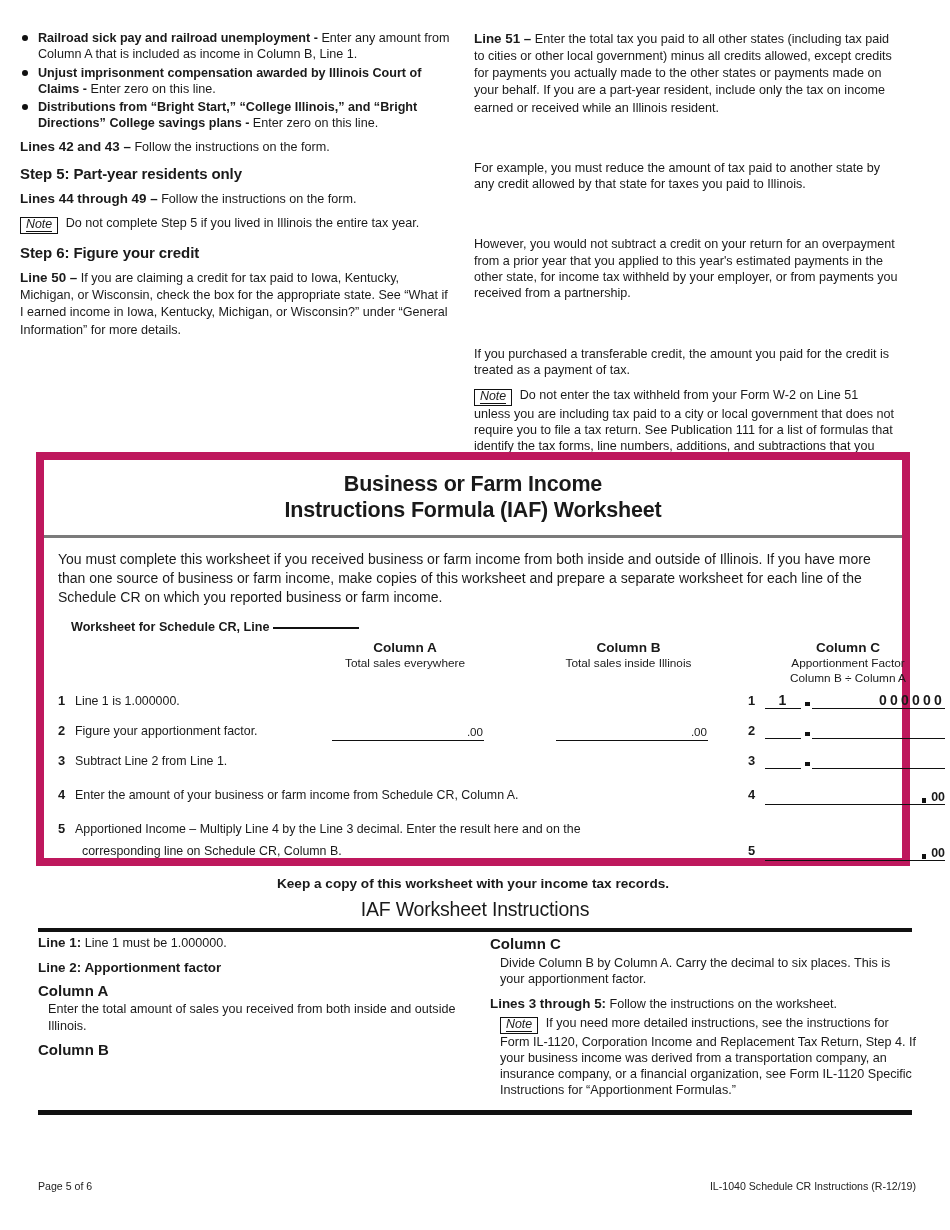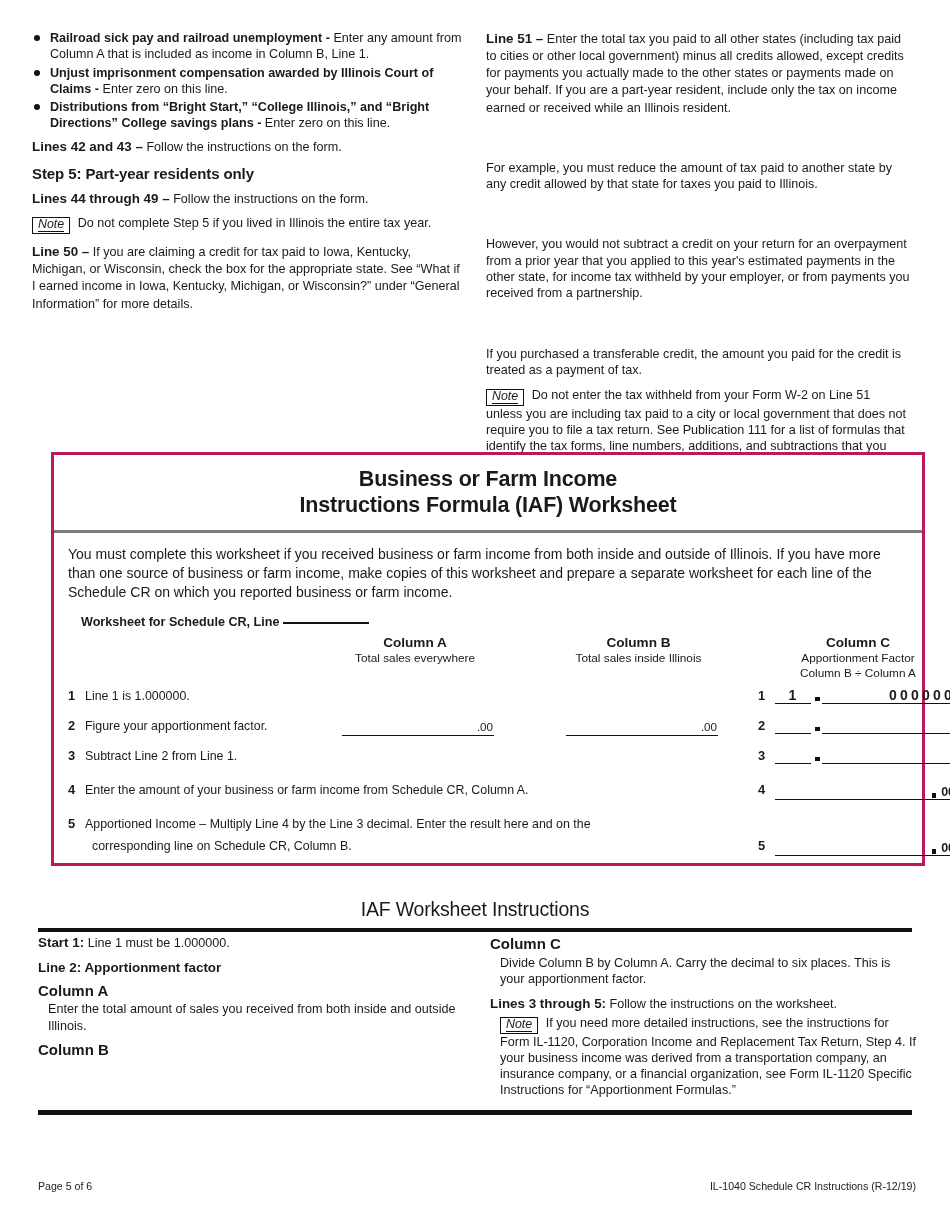--- a/index.html
+++ b/index.html
@@ -20,21 +20,21 @@
     position: absolute;
     left: 0; top: 0;
     width: 950px;
     height: 1230px;
     overflow: hidden;
   }
 
   
   .cols {
     position: absolute;
-    left: 32px;
+    left: 20px;
     top: 30px;
     width: 884px;
     display: flex;
     gap: 24px;
   }
   .col { width: 430px; }
   .col.right { width: 424px; }
 
   p, ul { margin: 0; }
 
@@ -107,25 +107,25 @@
   }
   .note-para {
     font-size: 12.6px;
     line-height: 1.295;
     margin-bottom: 9px;
   }
 
   
   .ws-box {
     position: absolute;
-    left: 51px;
+    left: 36px;
     top: 452px;
     width: 874px;
     height: 414px;
-    border: 3px solid #be185d;
+    border: 8px solid #be185d;
     box-sizing: border-box;
     background: #fff;
   }
   .ws-title {
     border-bottom: 3px solid #7b7b7b;
     padding: 11px 0 12px 0;
     text-align: center;
     font-family: "Liberation Sans", sans-serif;
     font-weight: bold;
     font-size: 21.5px;
@@ -411,20 +411,21 @@
       <p class="step-head">Step 5: Part-year residents only</p>
 
       <p class="line-head">
         <span>Lines 44 through 49 –</span><span class="rest"> Follow the instructions on the form.</span>
       </p>
 
       <p class="note-para">
         <span class="note-badge"><span>Note</span></span><span> Do not complete Step 5 if you lived in Illinois the entire tax year.</span>
       </p>
 
+      <p class="step-head">Step 6: Figure your credit</p>
 
       <p class="line-head">
         <span>Line 50 –</span><span class="rest"> If you are claiming a credit for tax paid to Iowa, Kentucky, Michigan, or Wisconsin, check the box for the appropriate state. See “What if I earned income in Iowa, Kentucky, Michigan, or Wisconsin?” under “General Information” for more details.</span>
       </p>
 
     </div>
 
     <div class="col right">
 
       <p class="line-head">
@@ -529,32 +530,33 @@
           <span class="rtext" style="top:25px;left:24px;">corresponding line on Schedule CR, Column B.</span>
           <span class="c-num" style="top:25px;">5</span>
           <span class="c-money" style="top:24px;">
             <span class="dot"></span>
             <span class="cents">00</span>
           </span>
         </div>
 
       </div>
 
+      <p class="ws-keep">Keep a copy of this worksheet with your income tax records.</p>
 
     </div>
   </div>
 
   <div class="iaf-title">IAF Worksheet Instructions</div>
   <div class="iaf-rule"></div>
 
   <div class="iaf-cols">
 
     <div class="iaf-col left">
       <p class="i-head">
-        <span>Start 1:</span><span class="rest"> Line 1 must be 1.000000.</span>
+        <span>Line 1:</span><span class="rest"> Line 1 must be 1.000000.</span>
       </p>
       <p class="i-head" style="margin-top:8px;">Line 2: Apportionment factor</p>
       <p class="i-sub">Column A</p>
       <p class="i-body">Enter the total amount of sales you received from both inside and outside Illinois.</p>
       <p class="i-sub">Column B</p>
     </div>
 
     <div class="iaf-col right">
       <p class="i-sub" style="margin-top:0;">Column C</p>
       <p class="i-body">Divide Column B by Column A. Carry the decimal to six places. This is your apportionment factor.</p>

